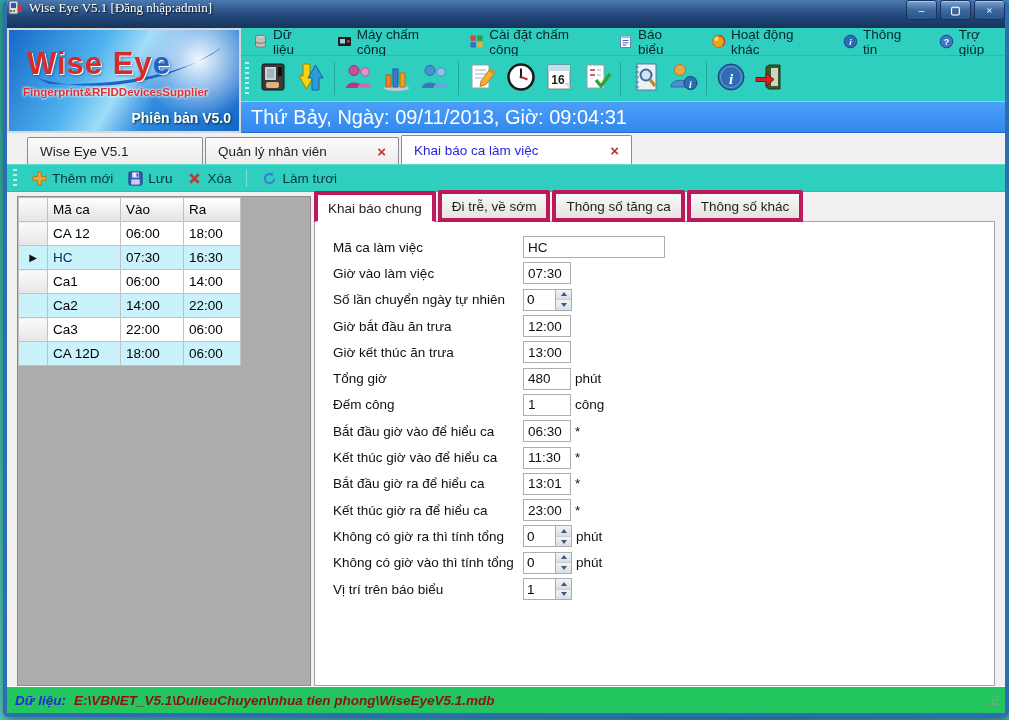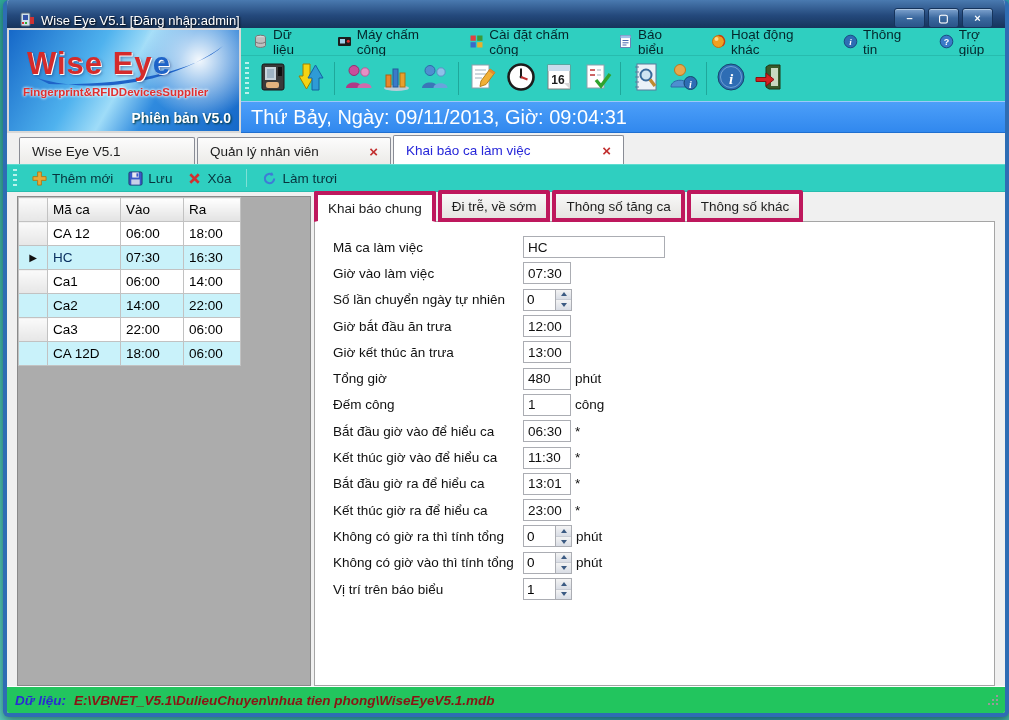--- a/index.html
+++ b/index.html
@@ -3,22 +3,22 @@
 <meta charset="utf-8">
 <style>
   html,body{margin:0;padding:0;}
   body{width:1009px;height:720px;font-family:"Liberation Sans",sans-serif;overflow:hidden;}
   .desktop{position:relative;width:1009px;height:720px;
     background:linear-gradient(115deg,#2fa89a 0%,#56cdbd 25%,#37b2b8 55%,#2e9bb0 80%,#41b7a8 100%);}
   .window{position:absolute;left:3px;top:0;width:998px;height:713px;display:flex;flex-direction:column;
     border:4px solid #2E6DB4;border-top:none;border-radius:6px;overflow:hidden;
     box-shadow:0 3px 10px rgba(0,0,0,.45);background:#F0F0F0;}
   
-  .titlebar{height:28px;flex:0 0 28px;display:flex;align-items:flex-end;padding:0 12px;color:#fff;
-    background:linear-gradient(#4a7ab0,#24497c 55%,#16345c);}
+  .titlebar{height:28px;flex:0 0 28px;display:flex;align-items:flex-start;padding:0 0;color:#fff;
+    background:linear-gradient(#4a7ab0,#24497c 55%,#16345c);font-family:Liberation Serif, serif;}
   .app-ico{width:16px;height:16px;margin-right:6px;}
   .title-text{font-size:13px;text-shadow:1px 1px 2px #000;}
   .win-buttons{margin-left:auto;display:flex;gap:3px;}
   .win-btn{width:29px;height:18px;display:flex;align-items:center;justify-content:center;color:#fff;
     font-size:11px;font-weight:bold;border:1px solid #16345c;border-radius:3px;
     background:linear-gradient(#7fa3cf,#3b699f 50%,#2a5488);box-shadow:inset 0 1px 0 rgba(255,255,255,.4);}
   
   .header{display:flex;height:105px;flex:0 0 105px;background:#F0F0F0;}
   .logo{width:234px;position:relative;overflow:hidden;border:2px solid #d8d8d8;box-sizing:border-box;
     background:linear-gradient(120deg,#1668c8 0%,#4fb2ee 35%,#9fdcf8 50%,#2f8ade 65%,#1668c8 100%);}
@@ -41,21 +41,21 @@
   .toolbar{height:45px;flex:0 0 45px;display:flex;align-items:center;gap:5px;padding-left:4px;background:#2FCFC0;}
   .tb-grip{width:4px;height:34px;margin-right:2px;
     background:repeating-linear-gradient(180deg,#b8f2ec 0 2px,transparent 2px 5px);}
   .tb-btn{width:33px;height:34px;display:flex;align-items:center;justify-content:center;}
   .tb-btn svg{width:30px;height:30px;}
   .tb-sep{width:1px;height:33px;background:#1FA89B;margin:0 2px;}
   .datebar{height:33px;flex:0 0 33px;display:flex;align-items:center;padding-left:10px;color:#fff;
     font-size:20px;background:linear-gradient(#4C9FF9,#3188EE);border-top:1px solid #9cc9fa;
     border-bottom:2px solid #1f6fd0;box-sizing:border-box;}
   
-  .tabstrip{height:31px;flex:0 0 31px;background:#F0F0F0;display:flex;align-items:flex-end;padding-left:12px;}
+  .tabstrip{height:31px;flex:0 0 31px;background:#F0F0F0;display:flex;align-items:flex-end;padding-left:20px;}
   .tab{height:26px;display:flex;align-items:center;justify-content:space-between;padding:0 12px;
     border:1px solid #898C95;border-bottom:none;margin-right:2px;font-size:13.5px;color:#1d1d1d;
     background:linear-gradient(#FCFCFC,#ECEBE8);border-radius:2px 2px 0 0;}
   .tab.active{background:#fff;color:#2626D9;height:28px;}
   .tab .close{color:#C23030;font-weight:bold;font-size:15px;margin-left:30px;line-height:1;}
   
   .subtoolbar{height:26px;flex:0 0 26px;background:#2FCFC0;display:flex;align-items:center;gap:15px;
     padding-left:6px;border-top:1px solid #5ddcd0;border-bottom:1px solid #27bcae;}
   .st-grip{width:4px;height:18px;background:repeating-linear-gradient(180deg,#b8f2ec 0 2px,transparent 2px 5px);}
   .action-btn{display:flex;align-items:center;gap:5px;font-size:13.5px;color:#07333d;cursor:default;}

